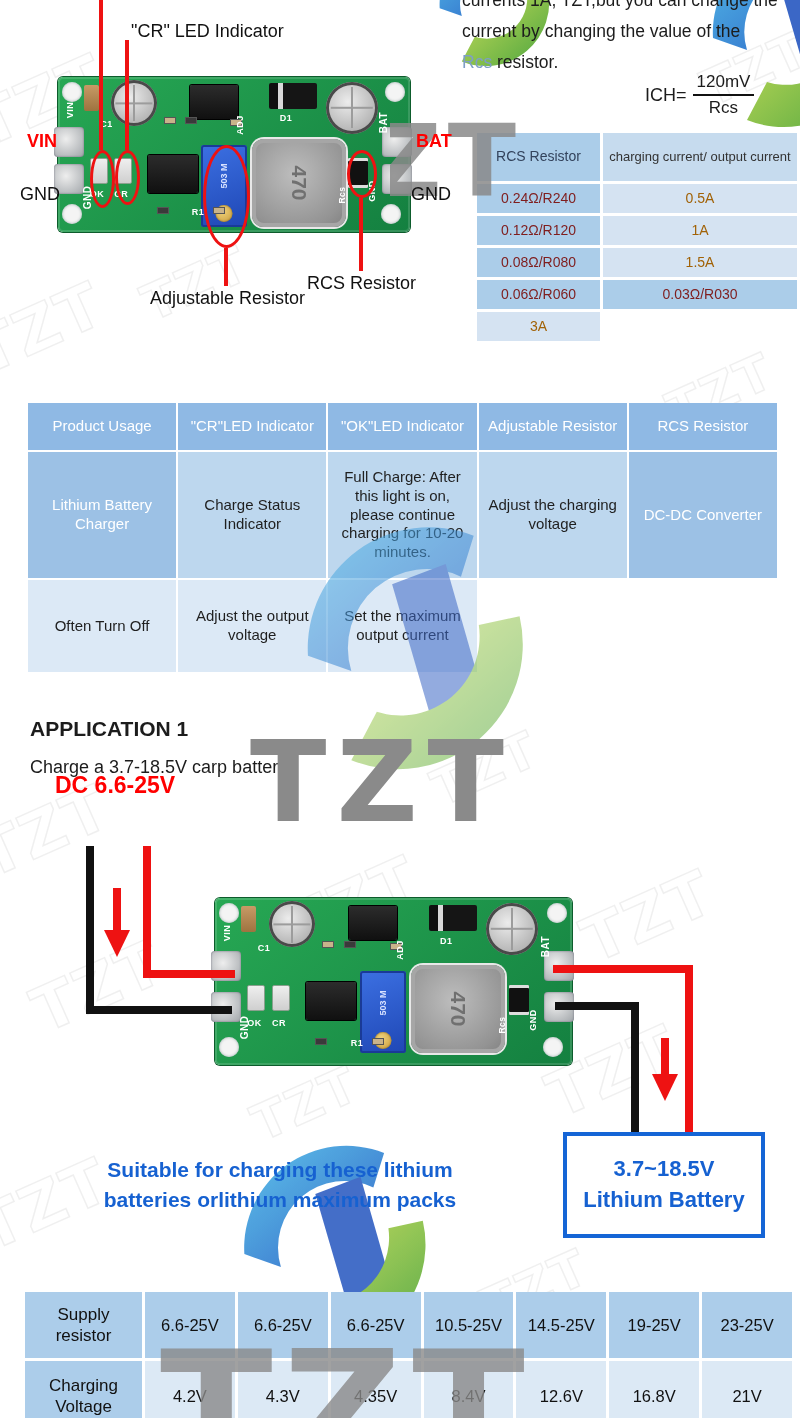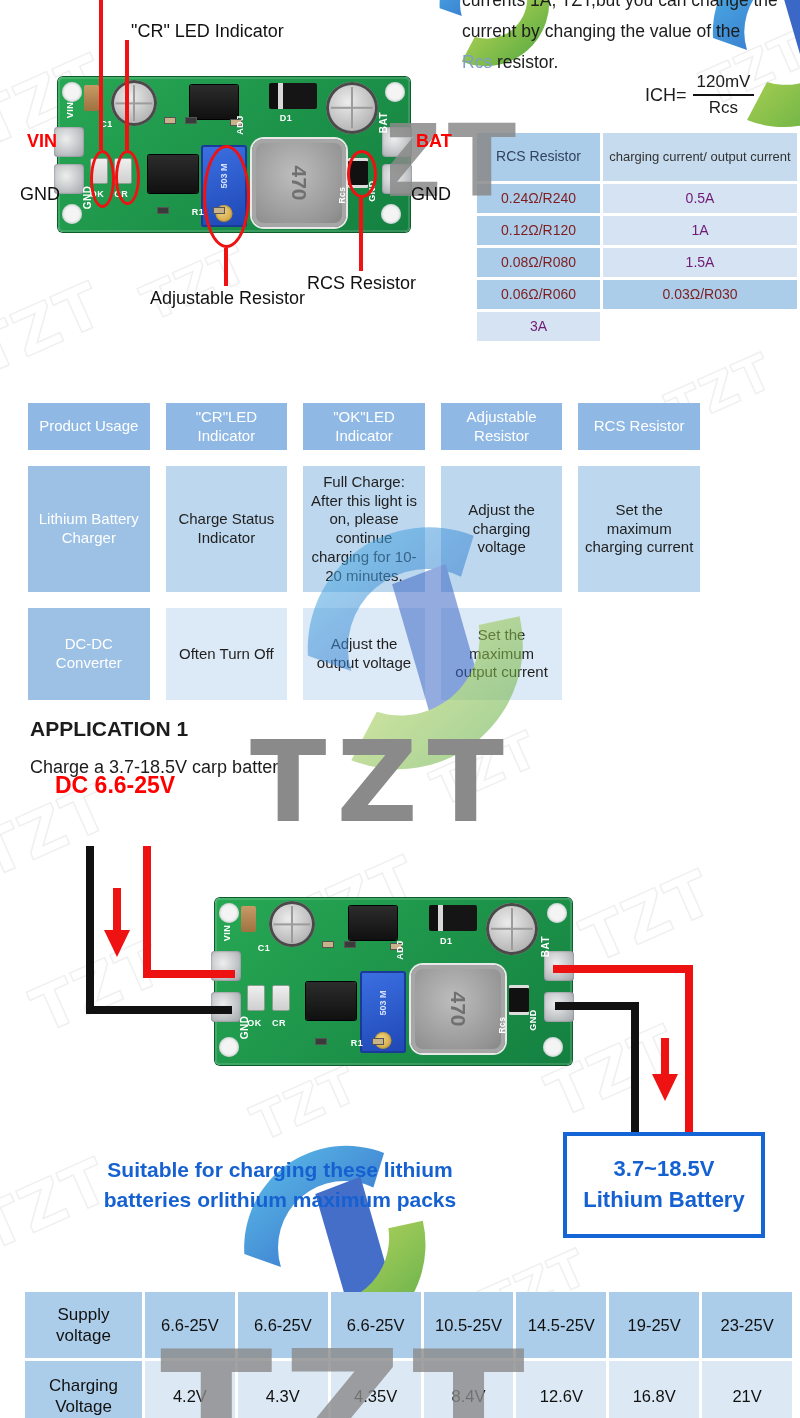--- a/index.html
+++ b/index.html
@@ -26,24 +26,24 @@
   .frac .den{display:block;padding-top:2px;}
 
   
   .grid{position:absolute;display:grid;background:#fff;z-index:2;}
   .cell{display:flex;align-items:center;justify-content:center;text-align:center;line-height:1.25;}
   #rcs-table{left:477px;top:133px;width:320px;grid-template-columns:123px 1fr;
              grid-template-rows:48px repeat(5,29px);gap:3px;}
   #rcs-table .h1{background:var(--rcs_col1,#abcde9);color:#33435c;font-size:14px;}
   #rcs-table .h2{background:var(--rcs_header2,#c6dbee);color:#333;font-size:13px;}
   #rcs-table .v1{background:var(--rcs_col1,#abcde9);color:#7f1d1d;font-size:14px;}
-  #rcs-table .v2{background:var(--rcs_col2,#d5e3f2);color:#701a75;font-size:14px;}
-
-  #usage-table{left:28px;top:403px;width:672px;grid-template-columns:repeat(5,1fr);
-               grid-template-rows:47px 126px 92px;gap:16px;}
+  #rcs-table .v2{background:var(--rcs_col2,#d5e3f2);color:#a16207;font-size:14px;}
+
+  #usage-table{left:28px;top:403px;width:749px;grid-template-columns:repeat(5,1fr);
+               grid-template-rows:47px 126px 92px;gap:2px;}
   #usage-table .head{background:var(--table_header,#8fb9e4);color:#fff;font-size:15px;padding:2px 6px;}
   #usage-table .col1{background:var(--table_col1,#9cc1e5);color:#fff;font-size:15px;padding:2px 8px;}
   #usage-table .mid{background:var(--table_row_mid,#bdd7ee);color:#1f1f1f;font-size:15px;padding:2px 6px;}
   #usage-table .light{background:var(--table_row_light,#dce9f6);color:#1f1f1f;font-size:15px;padding:2px 6px;}
 
   #volt-table{left:25px;top:1292px;width:767px;grid-template-columns:117px repeat(7,1fr);
               grid-template-rows:66px 70px;gap:3px;}
   #volt-table .lab{background:var(--volt_row1,#accdea);color:#111;font-size:17px;padding:2px 6px;}
   #volt-table .r1{background:var(--volt_row1,#b3d2ec);color:#111;font-size:16.5px;}
   #volt-table .r2{background:var(--volt_row2,#dce9f5);color:#111;font-size:16.5px;}
@@ -237,21 +237,20 @@
   <div id="usage-table" class="grid" data-name="product-usage-table">
     <div class="cell head" data-name="usage-table-header">Product Usage</div>
     <div class="cell head" data-name="usage-table-header">"CR"LED Indicator</div>
     <div class="cell head" data-name="usage-table-header">"OK"LED Indicator</div>
     <div class="cell head" data-name="usage-table-header">Adjustable Resistor</div>
     <div class="cell head" data-name="usage-table-header">RCS Resistor</div>
     <div class="cell col1" data-name="usage-table-cell">Lithium Battery Charger</div>
     <div class="cell mid" data-name="usage-table-cell">Charge Status Indicator</div>
     <div class="cell mid" data-name="usage-table-cell">Full Charge: After this light is on, please continue charging for 10-20 minutes.</div>
     <div class="cell mid" data-name="usage-table-cell">Adjust the charging voltage</div>
-    <div class="cell mid" data-name="usage-table-cell">Set the maximum charging current</div>
     <div class="cell col1" data-name="usage-table-cell">DC-DC Converter</div>
     <div class="cell light" data-name="usage-table-cell">Often Turn Off</div>
     <div class="cell light" data-name="usage-table-cell">Adjust the output voltage</div>
     <div class="cell light" data-name="usage-table-cell">Set the maximum output current</div>
   </div>
 
   <div class="app-title" data-name="application-title">APPLICATION 1</div>
   <div class="app-sub" data-name="application-subtitle">Charge a 3.7-18.5V carp battery</div>
   <div class="dc-label" data-name="dc-input-label">DC 6.6-25V</div>
 
@@ -317,21 +316,21 @@
   <div class="suitable" data-name="suitable-text">
     <div data-name="suitable-text-line1">Suitable for charging these lithium</div>
     <div data-name="suitable-text-line2">batteries orlithium maximum packs</div>
   </div>
   <div class="battery-box" data-name="lithium-battery-box">
     <div data-name="battery-voltage-range">3.7~18.5V</div>
     <div data-name="battery-type-label">Lithium Battery</div>
   </div>
 
   <div id="volt-table" class="grid" data-name="voltage-table">
-    <div class="cell lab" data-name="voltage-table-row-label">Supply voltage</div>
+    <div class="cell lab" data-name="voltage-table-row-label">Supply resistor</div>
     <div class="cell r1" data-name="supply-voltage-cell">6.6-25V</div>
     <div class="cell r1" data-name="supply-voltage-cell">6.6-25V</div>
     <div class="cell r1" data-name="supply-voltage-cell">6.6-25V</div>
     <div class="cell r1" data-name="supply-voltage-cell">10.5-25V</div>
     <div class="cell r1" data-name="supply-voltage-cell">14.5-25V</div>
     <div class="cell r1" data-name="supply-voltage-cell">19-25V</div>
     <div class="cell r1" data-name="supply-voltage-cell">23-25V</div>
     <div class="cell lab" data-name="voltage-table-row-label">Charging Voltage</div>
     <div class="cell r2" data-name="charging-voltage-cell">4.2V</div>
     <div class="cell r2" data-name="charging-voltage-cell">4.3V</div>

